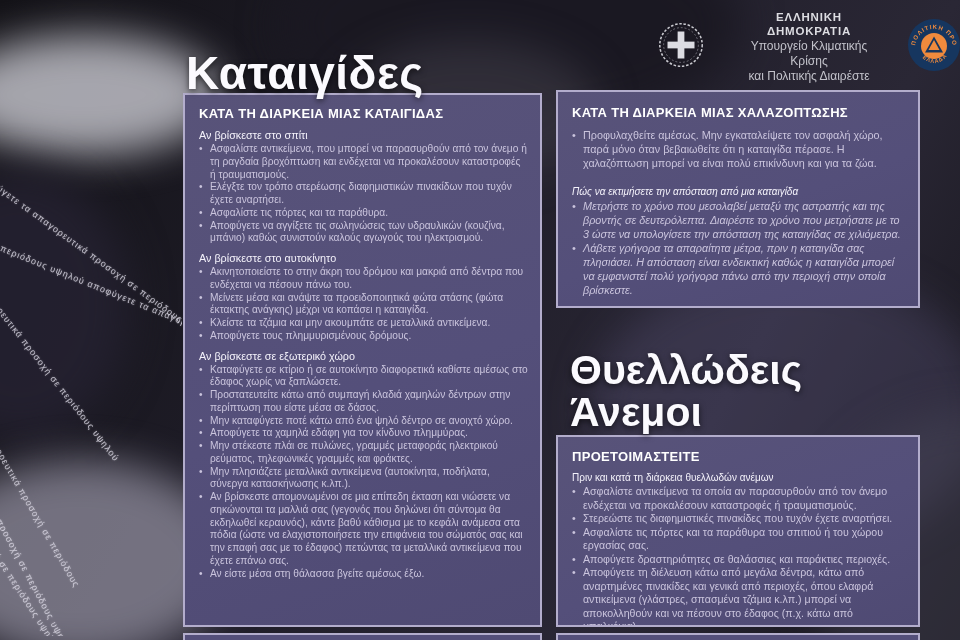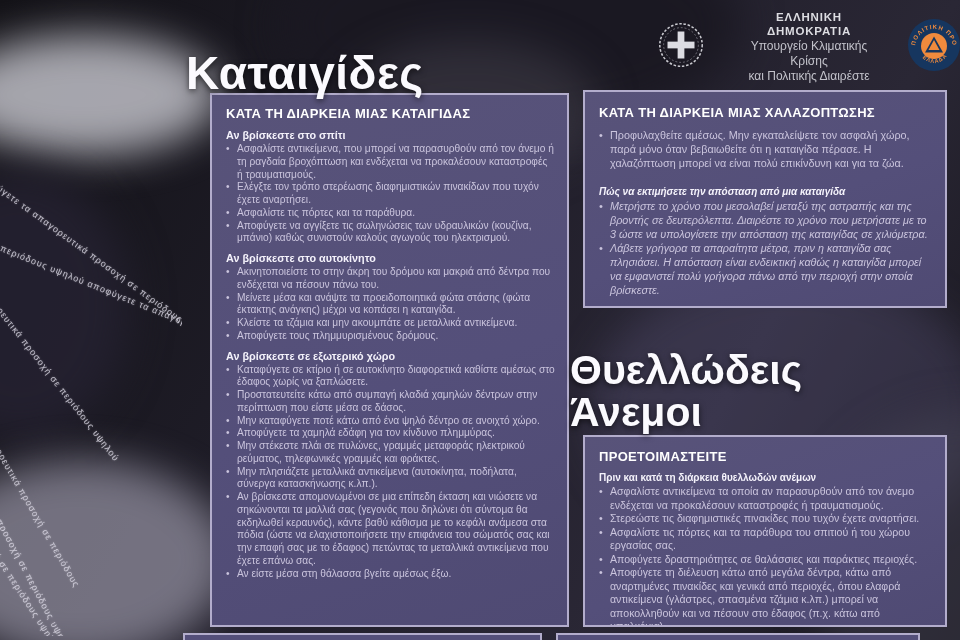--- a/index.html
+++ b/index.html
@@ -40,30 +40,30 @@
     font-size:46px;font-weight:bold;letter-spacing:.5px;text-shadow:0 2px 6px rgba(0,0,0,.6);
   }
   .title-winds{
     position:absolute;left:570px;top:350px;z-index:6;color:#fbfafe;
     font-size:41px;font-weight:bold;line-height:1.02;text-shadow:0 2px 6px rgba(0,0,0,.6);
   }
   
   .panel{
     position:absolute;z-index:4;box-sizing:border-box;
     background:linear-gradient(160deg,#585379 0%,#544f7a 55%,#4f4a73 100%);
-    border:2px solid #b3adcc;overflow:hidden;margin-left:27px;
+    border:2px solid #b3adcc;overflow:hidden;
   }
   .panel-storm{left:183px;top:93px;width:359px;height:534px;padding:11px 12px 10px 14px;}
   .panel-hail{left:556px;top:90px;width:364px;height:218px;padding:13px 14px;}
   .panel-wind{left:556px;top:435px;width:364px;height:192px;padding:12px 14px;}
   .strip{position:absolute;z-index:4;background:#544f7a;border:2px solid #b3adcc;border-bottom:none;box-sizing:border-box;}
   .strip-l{left:183px;top:633px;width:359px;height:7px;}
   .strip-r{left:556px;top:633px;width:364px;height:7px;}
   .panel-header{color:#ffffff;font-weight:bold;font-size:13px;letter-spacing:.3px;margin:0 0 8px 0;}
-  .sec-head{color:#f4f2fb;font-weight:bold;margin:7px 0 2px 0;}
+  .sec-head{color:#f4f2fb;font-weight:normal;margin:7px 0 2px 0;}
   .panel-storm .sec-head{font-size:10.8px;}
   .panel-hail .sec-head,.panel-wind .sec-head{font-size:10px;}
   ul.bullets{list-style:none;margin:0;padding:0;color:#cac4dd;}
   .panel-storm ul.bullets{font-size:10.2px;line-height:1.25;}
   .panel-hail ul.bullets{font-size:10.8px;line-height:1.3;}
   .panel-wind ul.bullets{font-size:10.6px;line-height:1.28;}
   ul.bullets li{position:relative;padding-left:11px;margin:0;}
   ul.bullets li::before{content:"\2022";position:absolute;left:0;top:0;}
   .italic-block .sec-head{font-style:italic;}
   .italic-block ul.bullets{font-style:italic;}

